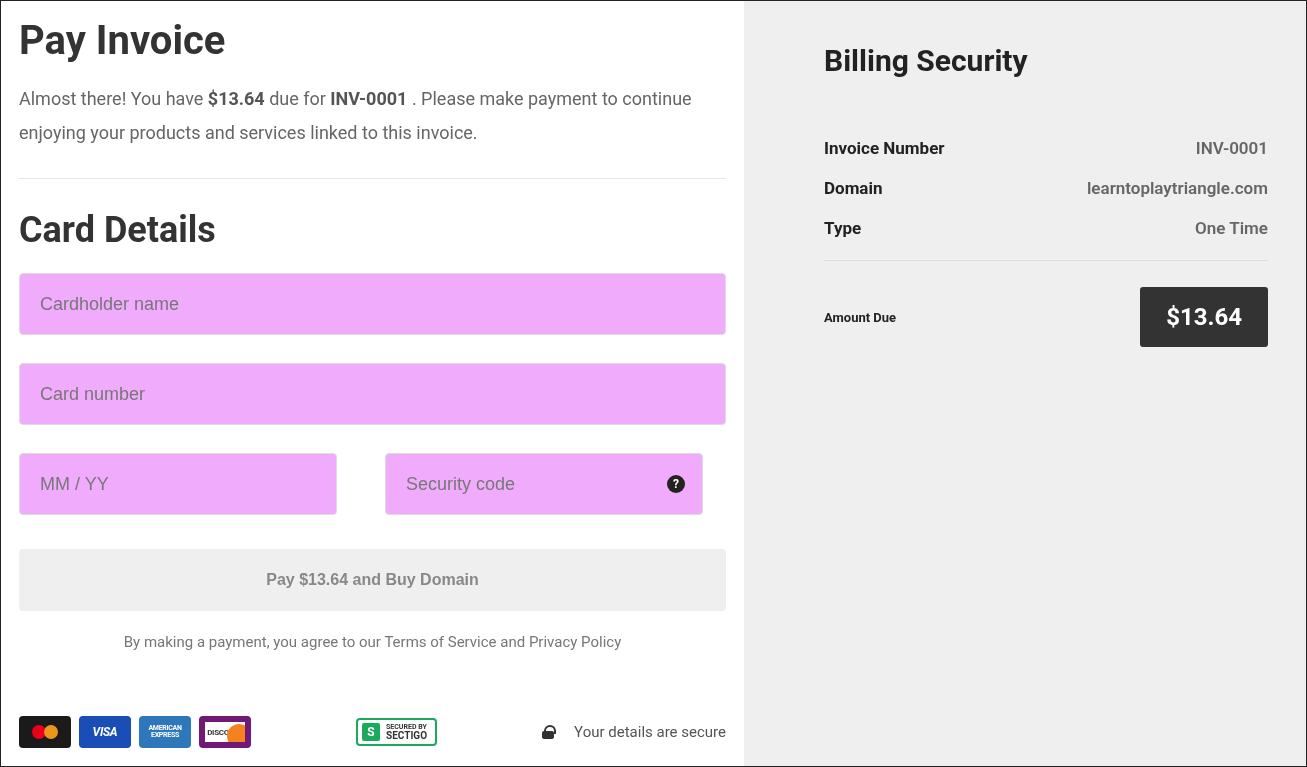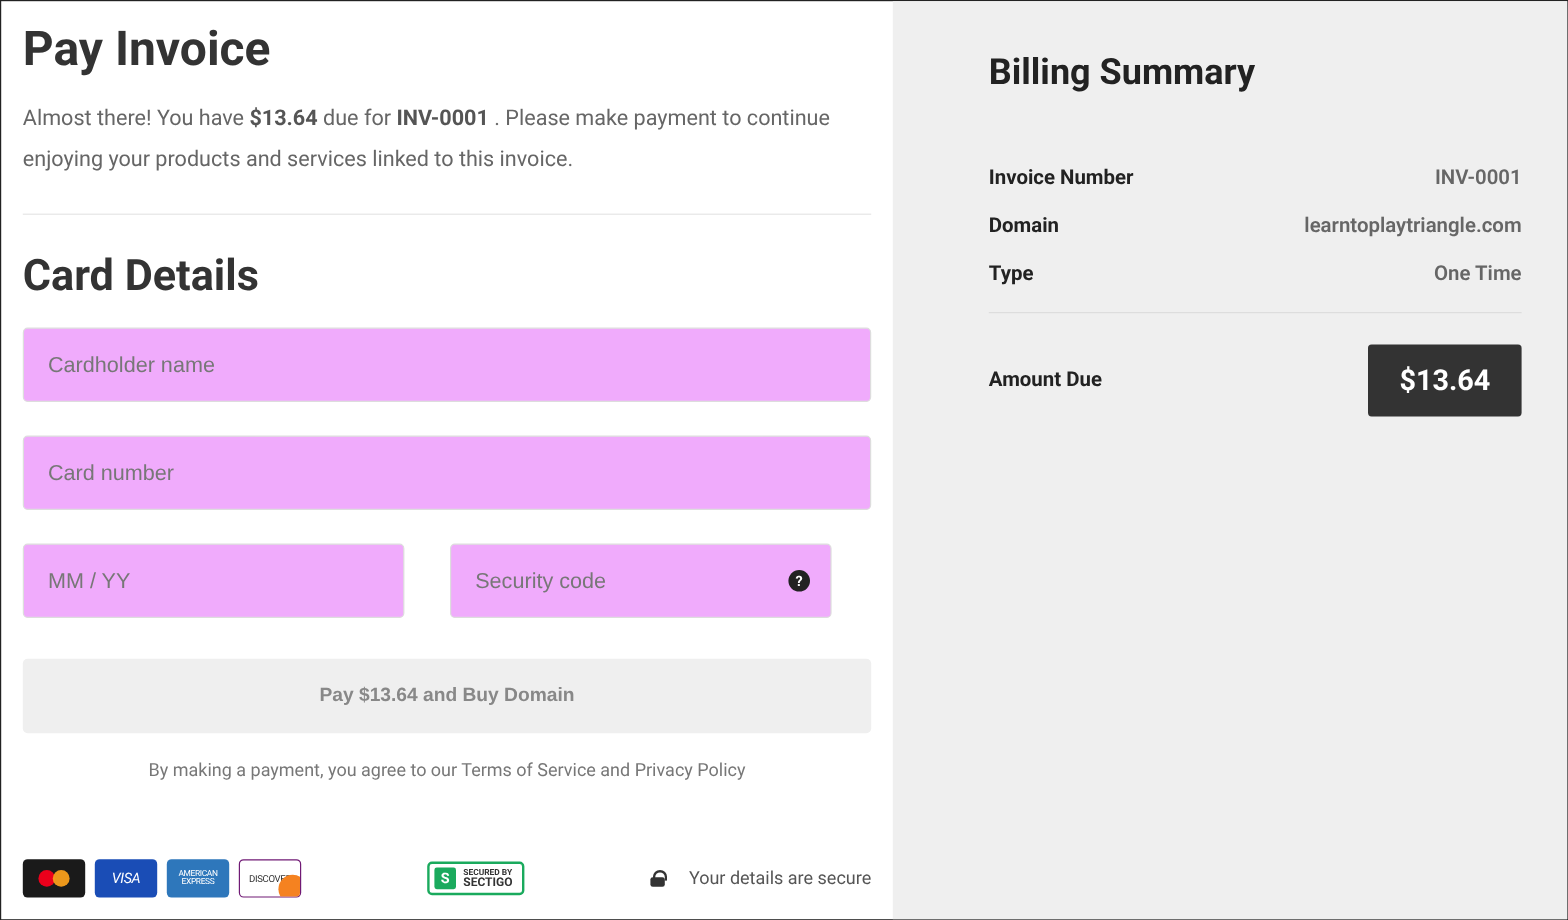--- a/index.html
+++ b/index.html
@@ -56,21 +56,21 @@
     border-radius: 4px;
     padding: 0 20px;
     font-size: 18px;
     color: #333;
     background: #f0abfc;
     margin-bottom: 28px;
   }
   .field::placeholder { color: #777; }
   .field-row {
     display: flex;
-    gap: 38px;
+    gap: 48px;
     margin-bottom: 34px;
   }
   .field-row .field { margin-bottom: 0; }
   .field-small { flex: 0 0 318px; }
   .field-cvv-wrap {
     flex: 0 0 318px;
     position: relative;
   }
   .field-cvv-wrap .field { margin-bottom: 0; padding-right: 48px; }
   .help-icon {
@@ -119,36 +119,36 @@
     gap: 8px;
   }
   .card-logo {
     width: 52px;
     height: 32px;
     border-radius: 4px;
     display: flex;
     align-items: center;
     justify-content: center;
     font-size: 9px;
-    font-weight: 400;
+    font-weight: 700;
     color: #fff;
     letter-spacing: -0.3px;
   }
   .mc { background: #1a1a1a; position: relative; }
   .mc::before {
     content:""; position:absolute; width:14px; height:14px; border-radius:50%;
     background:#eb001b; left:13px;
   }
   .mc::after {
     content:""; position:absolute; width:14px; height:14px; border-radius:50%;
     background:#f79e1b; right:13px; mix-blend-mode: normal; opacity:0.95;
   }
   .visa { background: #1a4db6; font-style: italic; font-size:12px; }
   .amex { background: #2e77bb; font-size:7px; line-height:1; text-align:center; }
-  .disc { background: #fff; color:#333; border:1px solid #701a75; position:relative; overflow:hidden; font-size:8px; }
+  .disc { background: #fff; color:#333; border:6px solid #701a75; position:relative; overflow:hidden; font-size:8px; }
   .disc::after {
     content:""; position:absolute; right:-6px; bottom:-6px; width:24px; height:24px;
     background:#f58220; border-radius:50%;
   }
   .sectigo-badge {
     display: inline-flex;
     align-items: center;
     gap: 6px;
     border: 2px solid #1aaa5d;
     border-radius: 4px;
@@ -208,21 +208,21 @@
     border: none;
     border-top: 1px solid #ddd;
     margin: 22px 0 26px 0;
   }
   .amount-row {
     display: flex;
     justify-content: space-between;
     align-items: center;
   }
   .amount-label {
-    font-size: 17px;
+    font-size: 13px;
     font-weight: 700;
     color: #222;
   }
   .amount-badge {
     background: #333;
     color: #fff;
     font-size: 24px;
     font-weight: 700;
     padding: 16px 26px;
     border-radius: 3px;
@@ -279,21 +279,21 @@
 
       <div class="secure-note">
         <span class="lock-icon"></span>
         <span>Your details are secure</span>
       </div>
     </div>
 
   </div>
 
   <div class="right-panel">
-    <h2 class="billing-title">Billing Summary</h2>
+    <h2 class="billing-title">Billing Security</h2>
 
     <div class="summary-row">
       <span class="summary-label">Invoice Number</span>
       <span class="summary-value">INV-0001</span>
     </div>
     <div class="summary-row">
       <span class="summary-label">Domain</span>
       <span class="summary-value">learntoplaytriangle.com</span>
     </div>
     <div class="summary-row">

